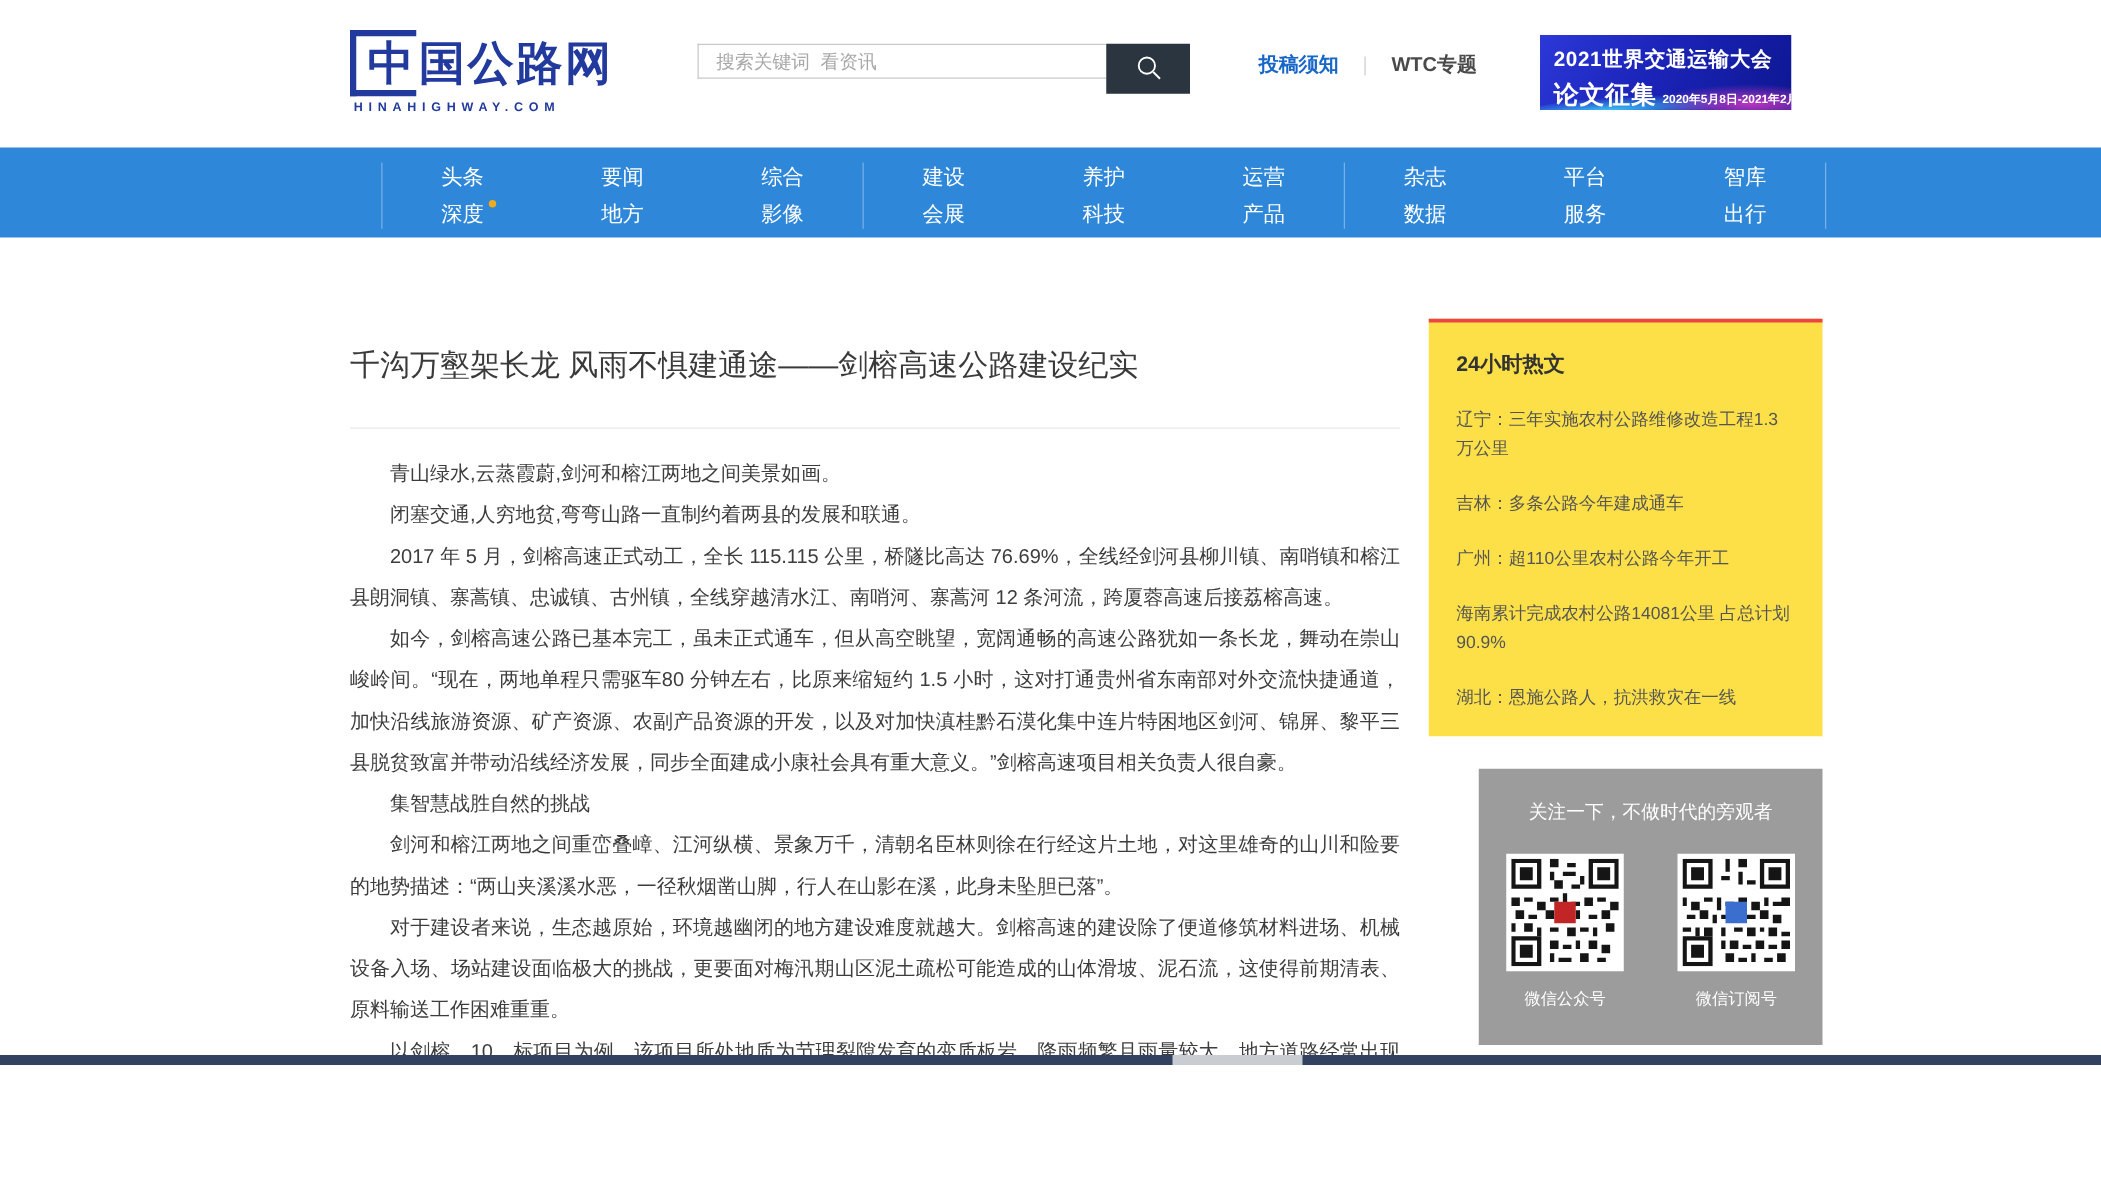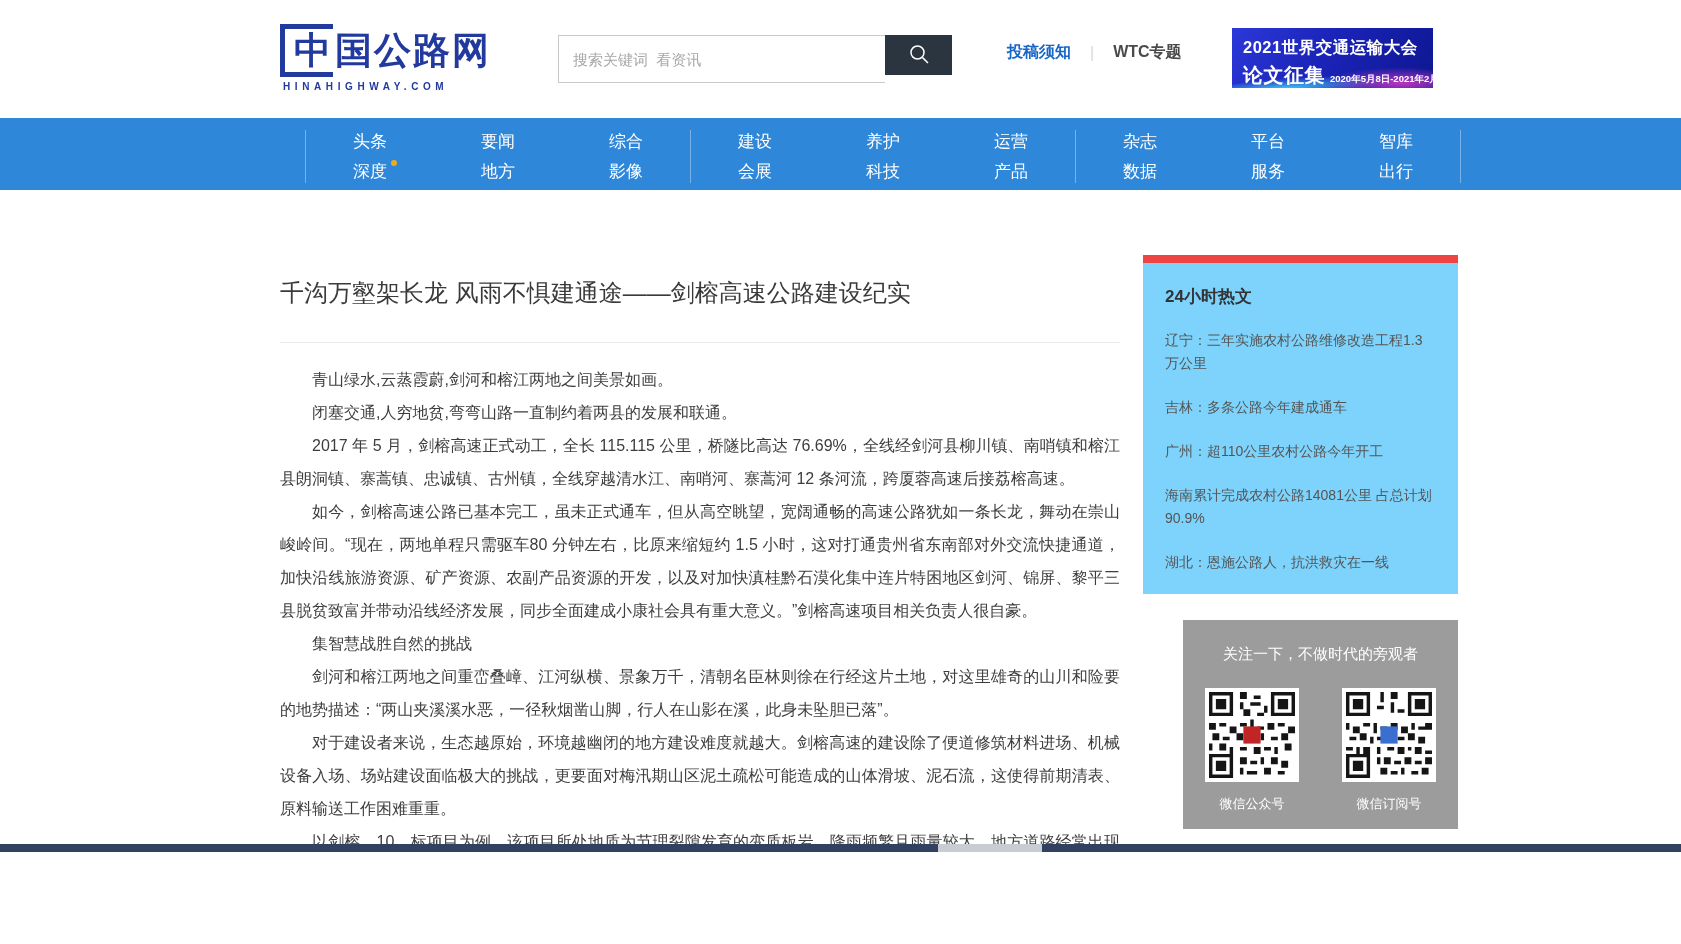--- a/index.html
+++ b/index.html
@@ -12,21 +12,21 @@
 
   
   .top-header { position:relative; height:118px; background:#fff; }
 
   .logo { position:absolute; left:280px; top:24px; cursor:pointer; }
   .logo-main { display:flex; align-items:center; color:#223a9e; font-weight:700; font-size:37px; letter-spacing:2px; line-height:1; }
   .logo-bracket { display:inline-block; border:5px solid #223a9e; border-right:none; padding:3px 0 3px 9px; margin-right:2px; }
   .logo-sub { color:#223a9e; font-size:10px; font-weight:700; letter-spacing:4.6px; margin-top:4px; margin-left:3px; }
 
   .search-wrap { position:absolute; left:558px; top:35px; display:flex; }
-  .search-input { width:327px; height:48px; border:1px solid #c9c9c9; border-right:none; padding:0 14px; font-size:15px; color:#333; outline:none; font-family:inherit; }
+  .search-input { width:327px; height:28px; border:1px solid #c9c9c9; border-right:none; padding:0 14px; font-size:15px; color:#333; outline:none; font-family:inherit; }
   .search-input::placeholder { color:#a8a8a8; }
   .search-btn { width:67px; height:40px; background:#2b3540; border:none; display:flex; align-items:center; justify-content:center; cursor:pointer; }
 
   .header-links { position:absolute; left:1007px; top:42px; display:flex; align-items:center; font-size:16px; font-weight:700; }
   .link-submit { color:#1766c8; cursor:pointer; }
   .link-sep { color:#d8d8d8; margin:0 19px; font-weight:400; }
   .link-wtc { color:#4a4a4a; cursor:pointer; }
 
   .banner { position:absolute; left:1232px; top:28px; width:201px; height:60px; cursor:pointer;
     background:linear-gradient(120deg,#2c38d8 0%,#1b24b8 45%,#0d1690 100%); color:#fff; overflow:hidden; }
@@ -57,25 +57,25 @@
   .article-meta { margin-top:54px; display:flex; align-items:center; color:#9a9a9a; font-size:13px; }
   .meta-item { display:flex; align-items:center; }
   .meta-item svg { margin-right:7px; }
   .meta-time { margin-left:58px; }
   .article-divider { margin-top:34px; border-top:1px solid #e9e9e9; }
   .article-body { margin-top:20px; }
   .article-body p { margin:0; text-indent:2em; font-size:16px; line-height:33px; color:#3d3d3d; text-align:justify; }
 
   
   .sidebar { position:absolute; left:1143px; top:65px; width:315px; }
-  .hot-box { background:#7dd3fc; border-top:8px solid #ef4444; padding:22px 22px 20px; }
+  .hot-box { background:#fde047; border-top:3px solid #ef4444; padding:22px 22px 20px; }
   .hot-title { font-size:17px; font-weight:700; color:#333; }
   .hot-item { margin-top:21px; font-size:14px; line-height:23px; color:#555; cursor:pointer; }
 
-  .follow-box { margin-top:26px; background:#9c9c9c; padding:25px 0 16px; text-align:center;margin-left:40px; }
+  .follow-box { margin-top:26px; background:#9c9c9c; padding:25px 0 28px; text-align:center;margin-left:40px; }
   .follow-title { color:#fff; font-size:15px; }
   .qr-row { display:flex; justify-content:center; gap:43px; margin-top:24px; }
   .qr-cell { display:flex; flex-direction:column; align-items:center; }
   .qr { width:94px; height:94px; background:#fff; padding:4px; }
   .qr svg { display:block; width:100%; height:100%; }
   .qr-label { color:#fff; font-size:13px; margin-top:13px; }
   .qr-blue .qr-center { fill:#3a6fd0; }
 
   
   .bottom-bar { position:absolute; left:0; bottom:0; width:100%; height:8px; background:#31415f; }

